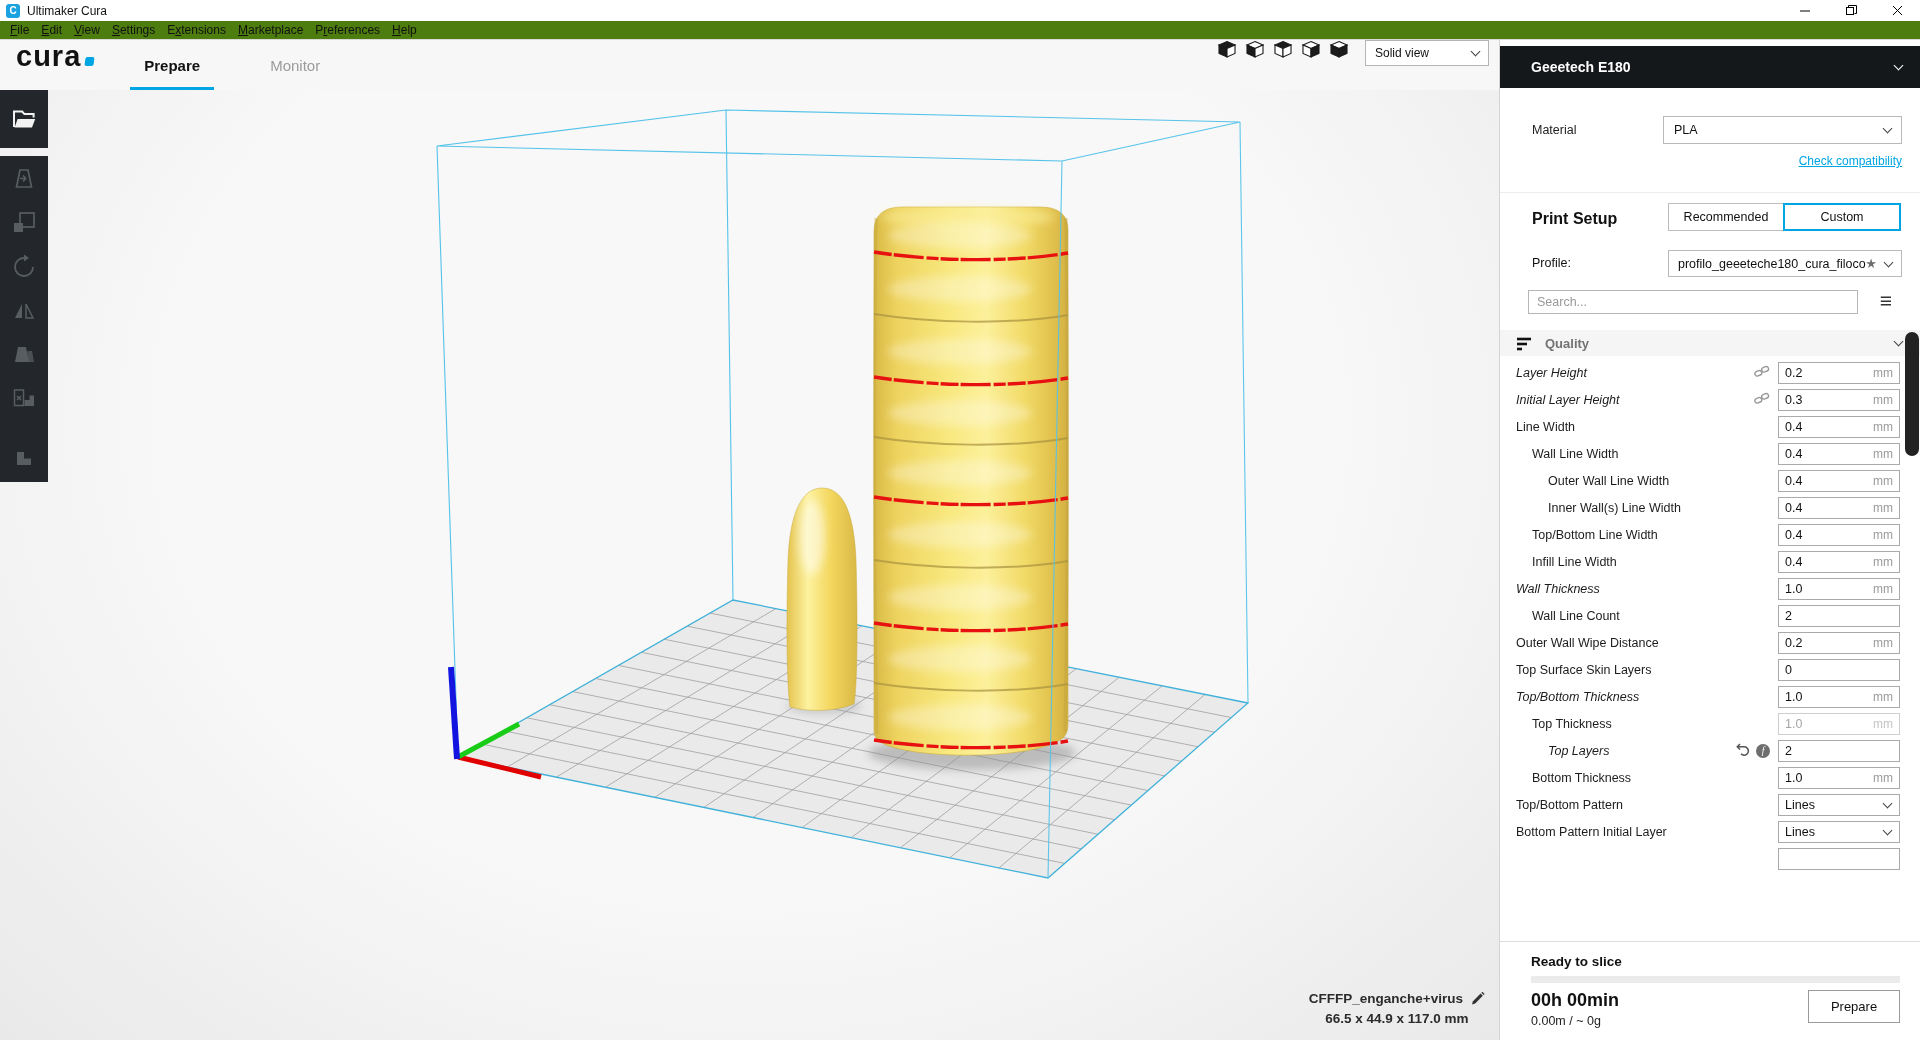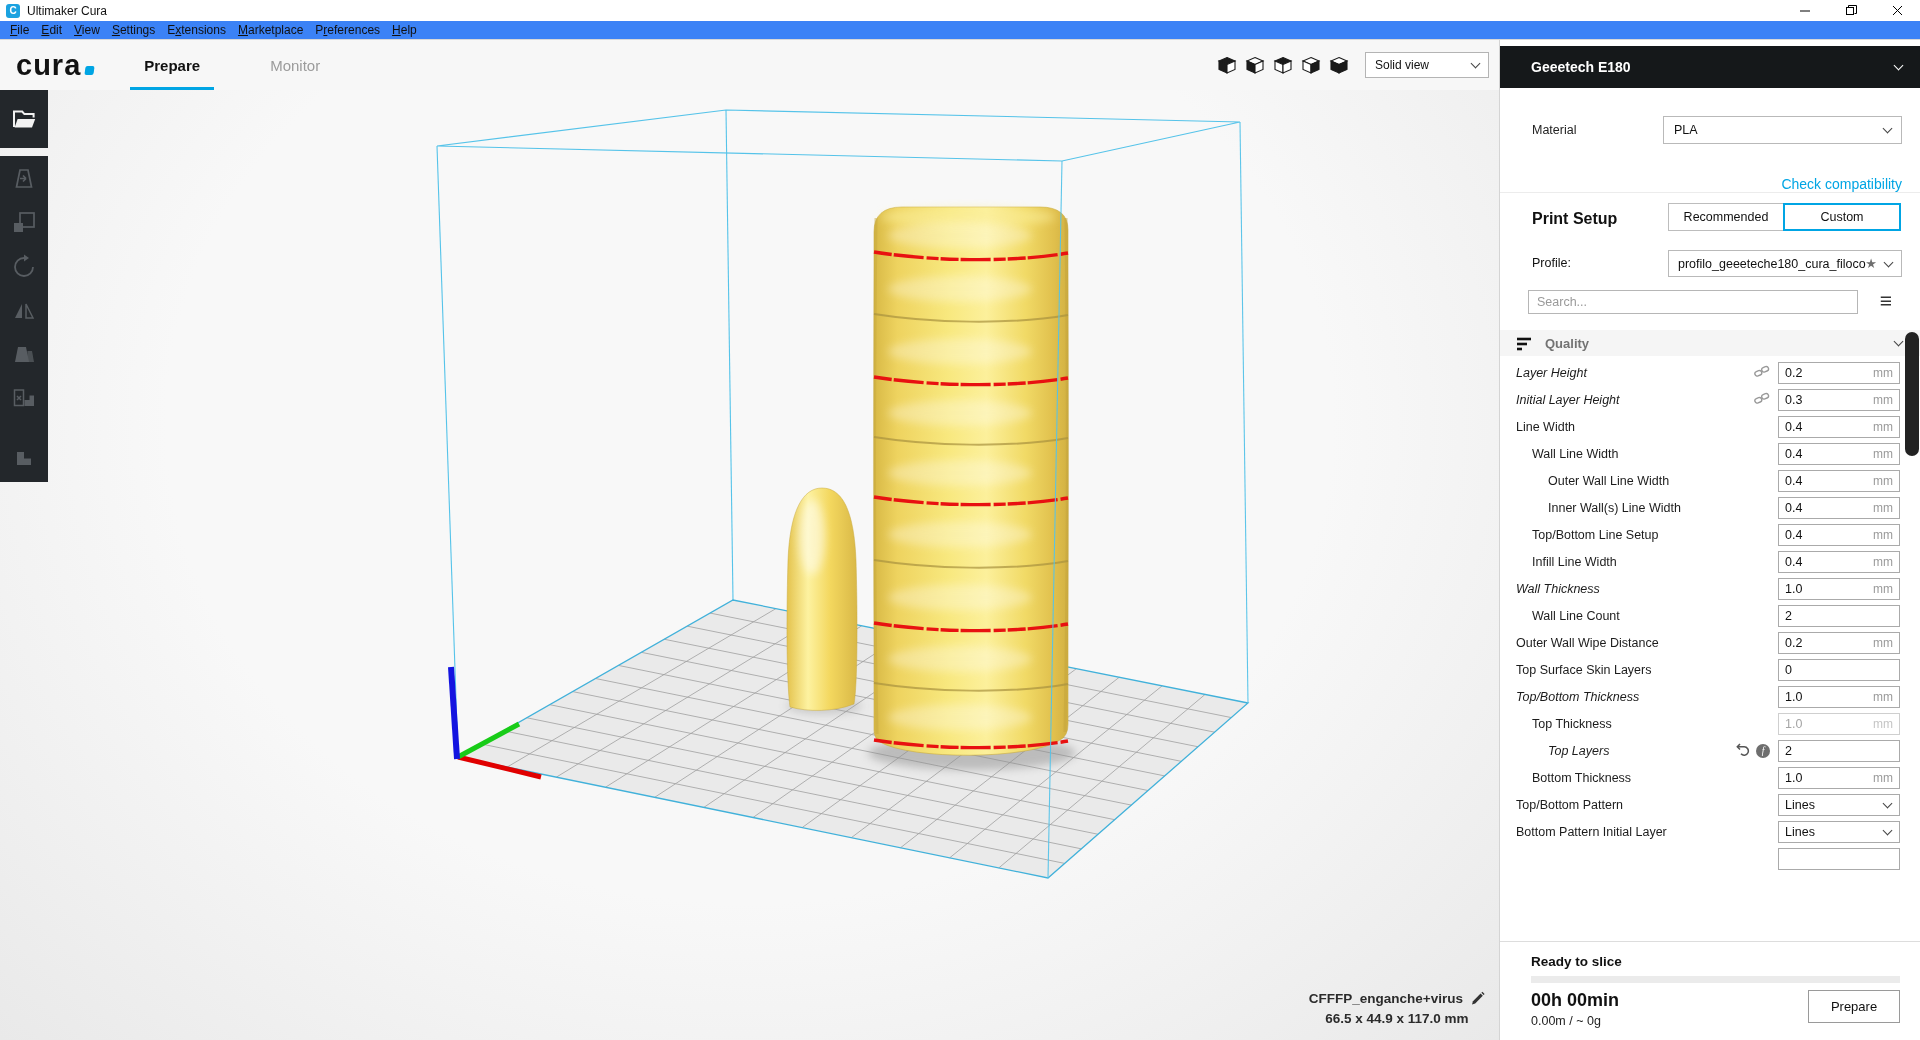--- a/index.html
+++ b/index.html
@@ -8,29 +8,29 @@
 
   
   .titlebar { height:21px; display:flex; align-items:center; padding-left:6px; background:#fff; font-size:12px; }
   .app-icon { width:14px; height:14px; background:#1ba2e0; color:#fff; border-radius:3px;
     font-size:10px; font-weight:bold; display:flex; align-items:center; justify-content:center; margin-right:7px; }
   .win-controls { margin-left:auto; display:flex; height:100%; }
   .win-btn { width:46px; display:flex; align-items:center; justify-content:center; }
 
   
   .menubar { height:19px; display:flex; align-items:center; padding-left:4px; font-size:12px;
-    background:#3b82f6; border-bottom:1px solid #d8d8d8; }
+    background:#4d7c0f; border-bottom:1px solid #d8d8d8; }
   .menu-item { padding:0 6px; cursor:default; }
 
   
   .workspace { display:flex; height:1000px; }
   .main { position:relative; width:1499px; height:100%; overflow:hidden; }
 
   .header { position:absolute; z-index:6; top:0; left:0; right:0; height:50px;
-    background:#f7f7f7; display:flex; align-items:center; }
+    background:#f7f7f7; display:flex; align-items:flex-start; }
   .logo { margin-left:16px; font-size:29px; font-weight:800; letter-spacing:1px; color:#121212; display:flex; align-items:baseline; }
   .logo .dot { width:9px; height:9px; background:#00a5e4; border-radius:2px; margin-left:4px; transform:skewX(-8deg); }
   .tabs { margin-left:34px; display:flex; gap:38px; height:100%; }
   .tab { display:flex; align-items:center; padding:0 16px; font-size:15px; color:#9b9b9b; position:relative; cursor:default; }
   .tab.active { color:#111; font-weight:bold; }
   .tab.active::after { content:""; position:absolute; left:2px; right:2px; bottom:0; height:3px; background:#00a5e4; }
   .view-presets { margin-left:auto; display:flex; gap:8px; align-items:center; margin-right:16px; }
   .view-presets svg { display:block; }
   .view-select { width:124px; height:26px; border:1px solid #b4b4b4; background:#fff; display:flex;
     align-items:center; padding:0 9px; font-size:12px; margin-right:10px; }
@@ -57,21 +57,21 @@
     font-size:13.5px; font-weight:bold; }
   .model-dims { margin-top:5px; font-size:13.5px; font-weight:bold; }
 
   
   .panel { position:relative; width:421px; height:1000px; background:#fff; border-left:1px solid #d4d4d4; font-size:12px; }
   .machine-header { position:absolute; top:6px; left:0; right:0; height:42px; background:#15181a;
     color:#fff; display:flex; align-items:center; padding:0 18px 0 31px; font-size:14px; font-weight:bold; cursor:pointer; }
   .material-label { position:absolute; top:83px; left:32px; font-size:12.5px; color:#222; }
   .material-select { position:absolute; top:76px; left:163px; right:18px; height:28px; border:1px solid #b9b9b9;
     display:flex; align-items:center; padding:0 10px; font-size:12.5px; background:#fff; cursor:pointer; }
-  .compat-link { position:absolute; top:114px; right:18px; color:#00a5e4; font-size:14px; cursor:pointer;margin-top:22px; }
+  .compat-link { position:absolute; top:114px; right:18px; color:#00a5e4; text-decoration:underline; font-size:12px; cursor:pointer; }
   .panel-divider { position:absolute; top:152px; left:0; right:0; height:1px; background:#ececec; }
 
   .ps-title { position:absolute; top:170px; left:32px; font-size:16px; font-weight:bold; }
   .segmented { position:absolute; top:163px; left:168px; right:19px; height:28px; display:flex; }
   .seg { flex:1; display:flex; align-items:center; justify-content:center; font-size:12.5px; background:#fff; cursor:pointer; }
   .seg.plain { border:1px solid #bdbdbd; border-right:none; }
   .seg.active { border:2px solid #00a5e4; }
 
   .profile-label { position:absolute; top:216px; left:32px; font-size:12.5px; }
   .profile-select { position:absolute; top:210px; left:168px; right:18px; height:27px; border:1px solid #b9b9b9;
@@ -466,21 +466,21 @@
         </div>
         <div class="srow">
           <span class="slabel" style="padding-left:32px">Inner Wall(s) Line Width</span>
           <span class="sp"></span>
           <div class="valbox">
             <span class="v">0.4</span>
             <span class="u">mm</span>
           </div>
         </div>
         <div class="srow">
-          <span class="slabel" style="padding-left:16px">Top/Bottom Line Setup</span>
+          <span class="slabel" style="padding-left:16px">Top/Bottom Line Width</span>
           <span class="sp"></span>
           <div class="valbox">
             <span class="v">0.4</span>
             <span class="u">mm</span>
           </div>
         </div>
         <div class="srow">
           <span class="slabel" style="padding-left:16px">Infill Line Width</span>
           <span class="sp"></span>
           <div class="valbox">

